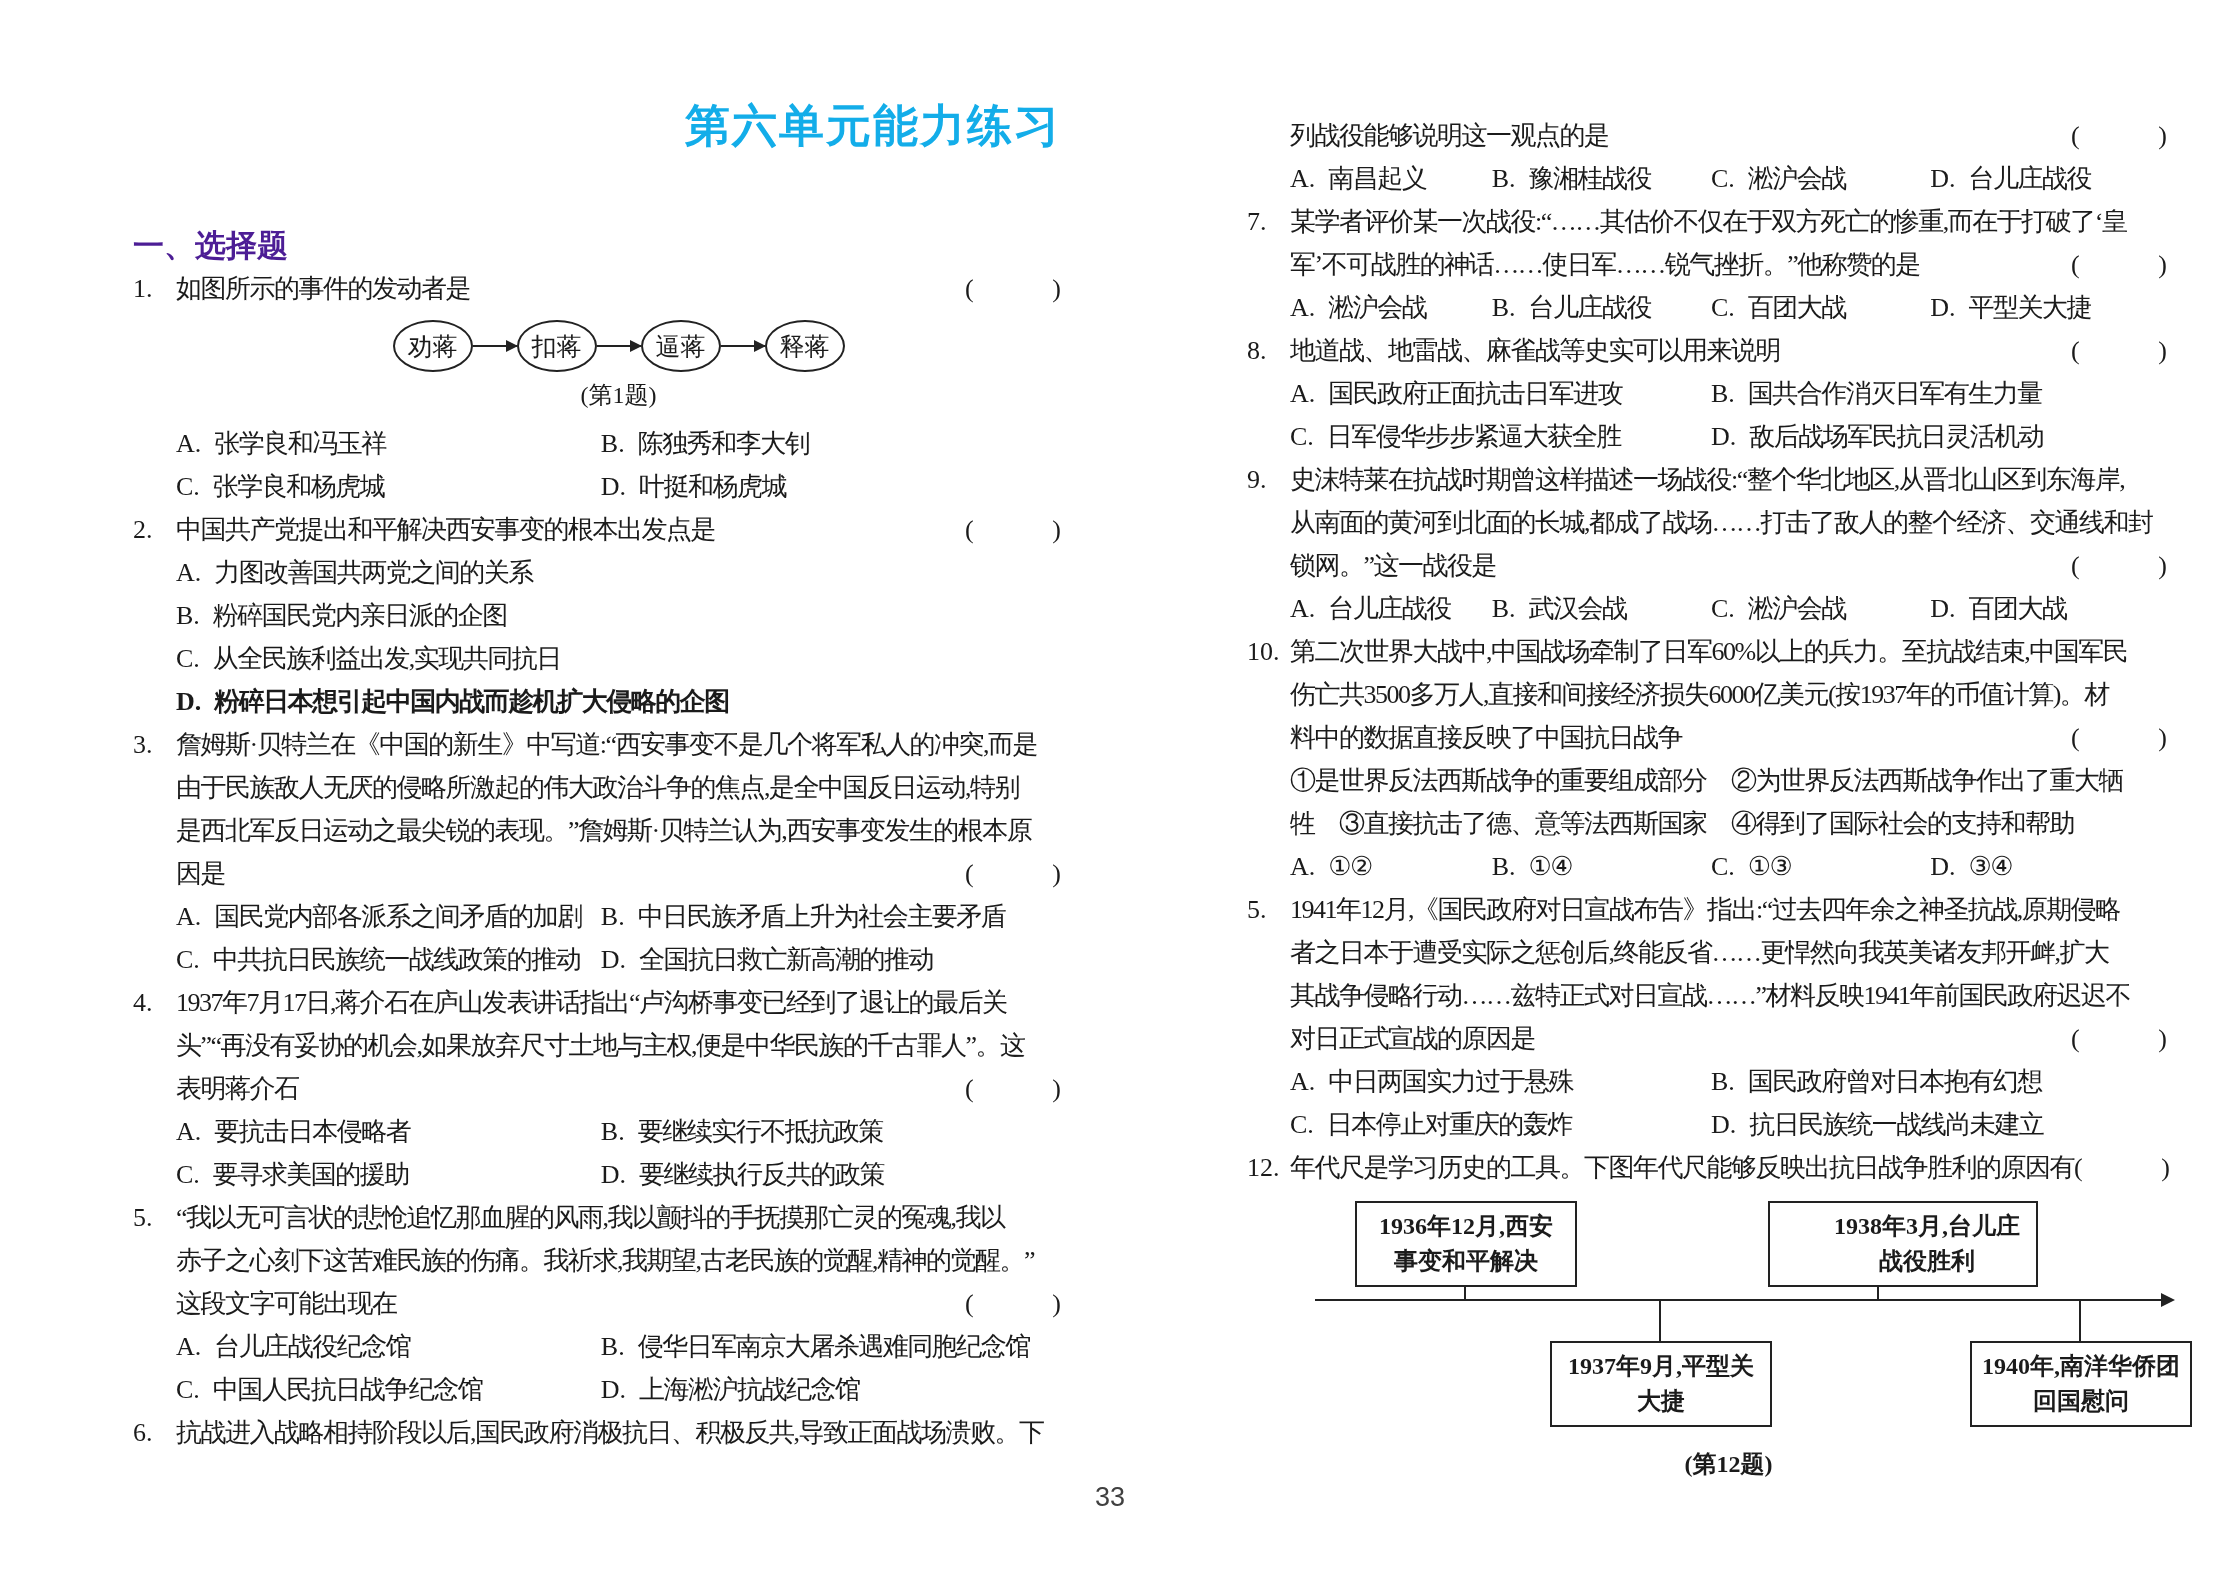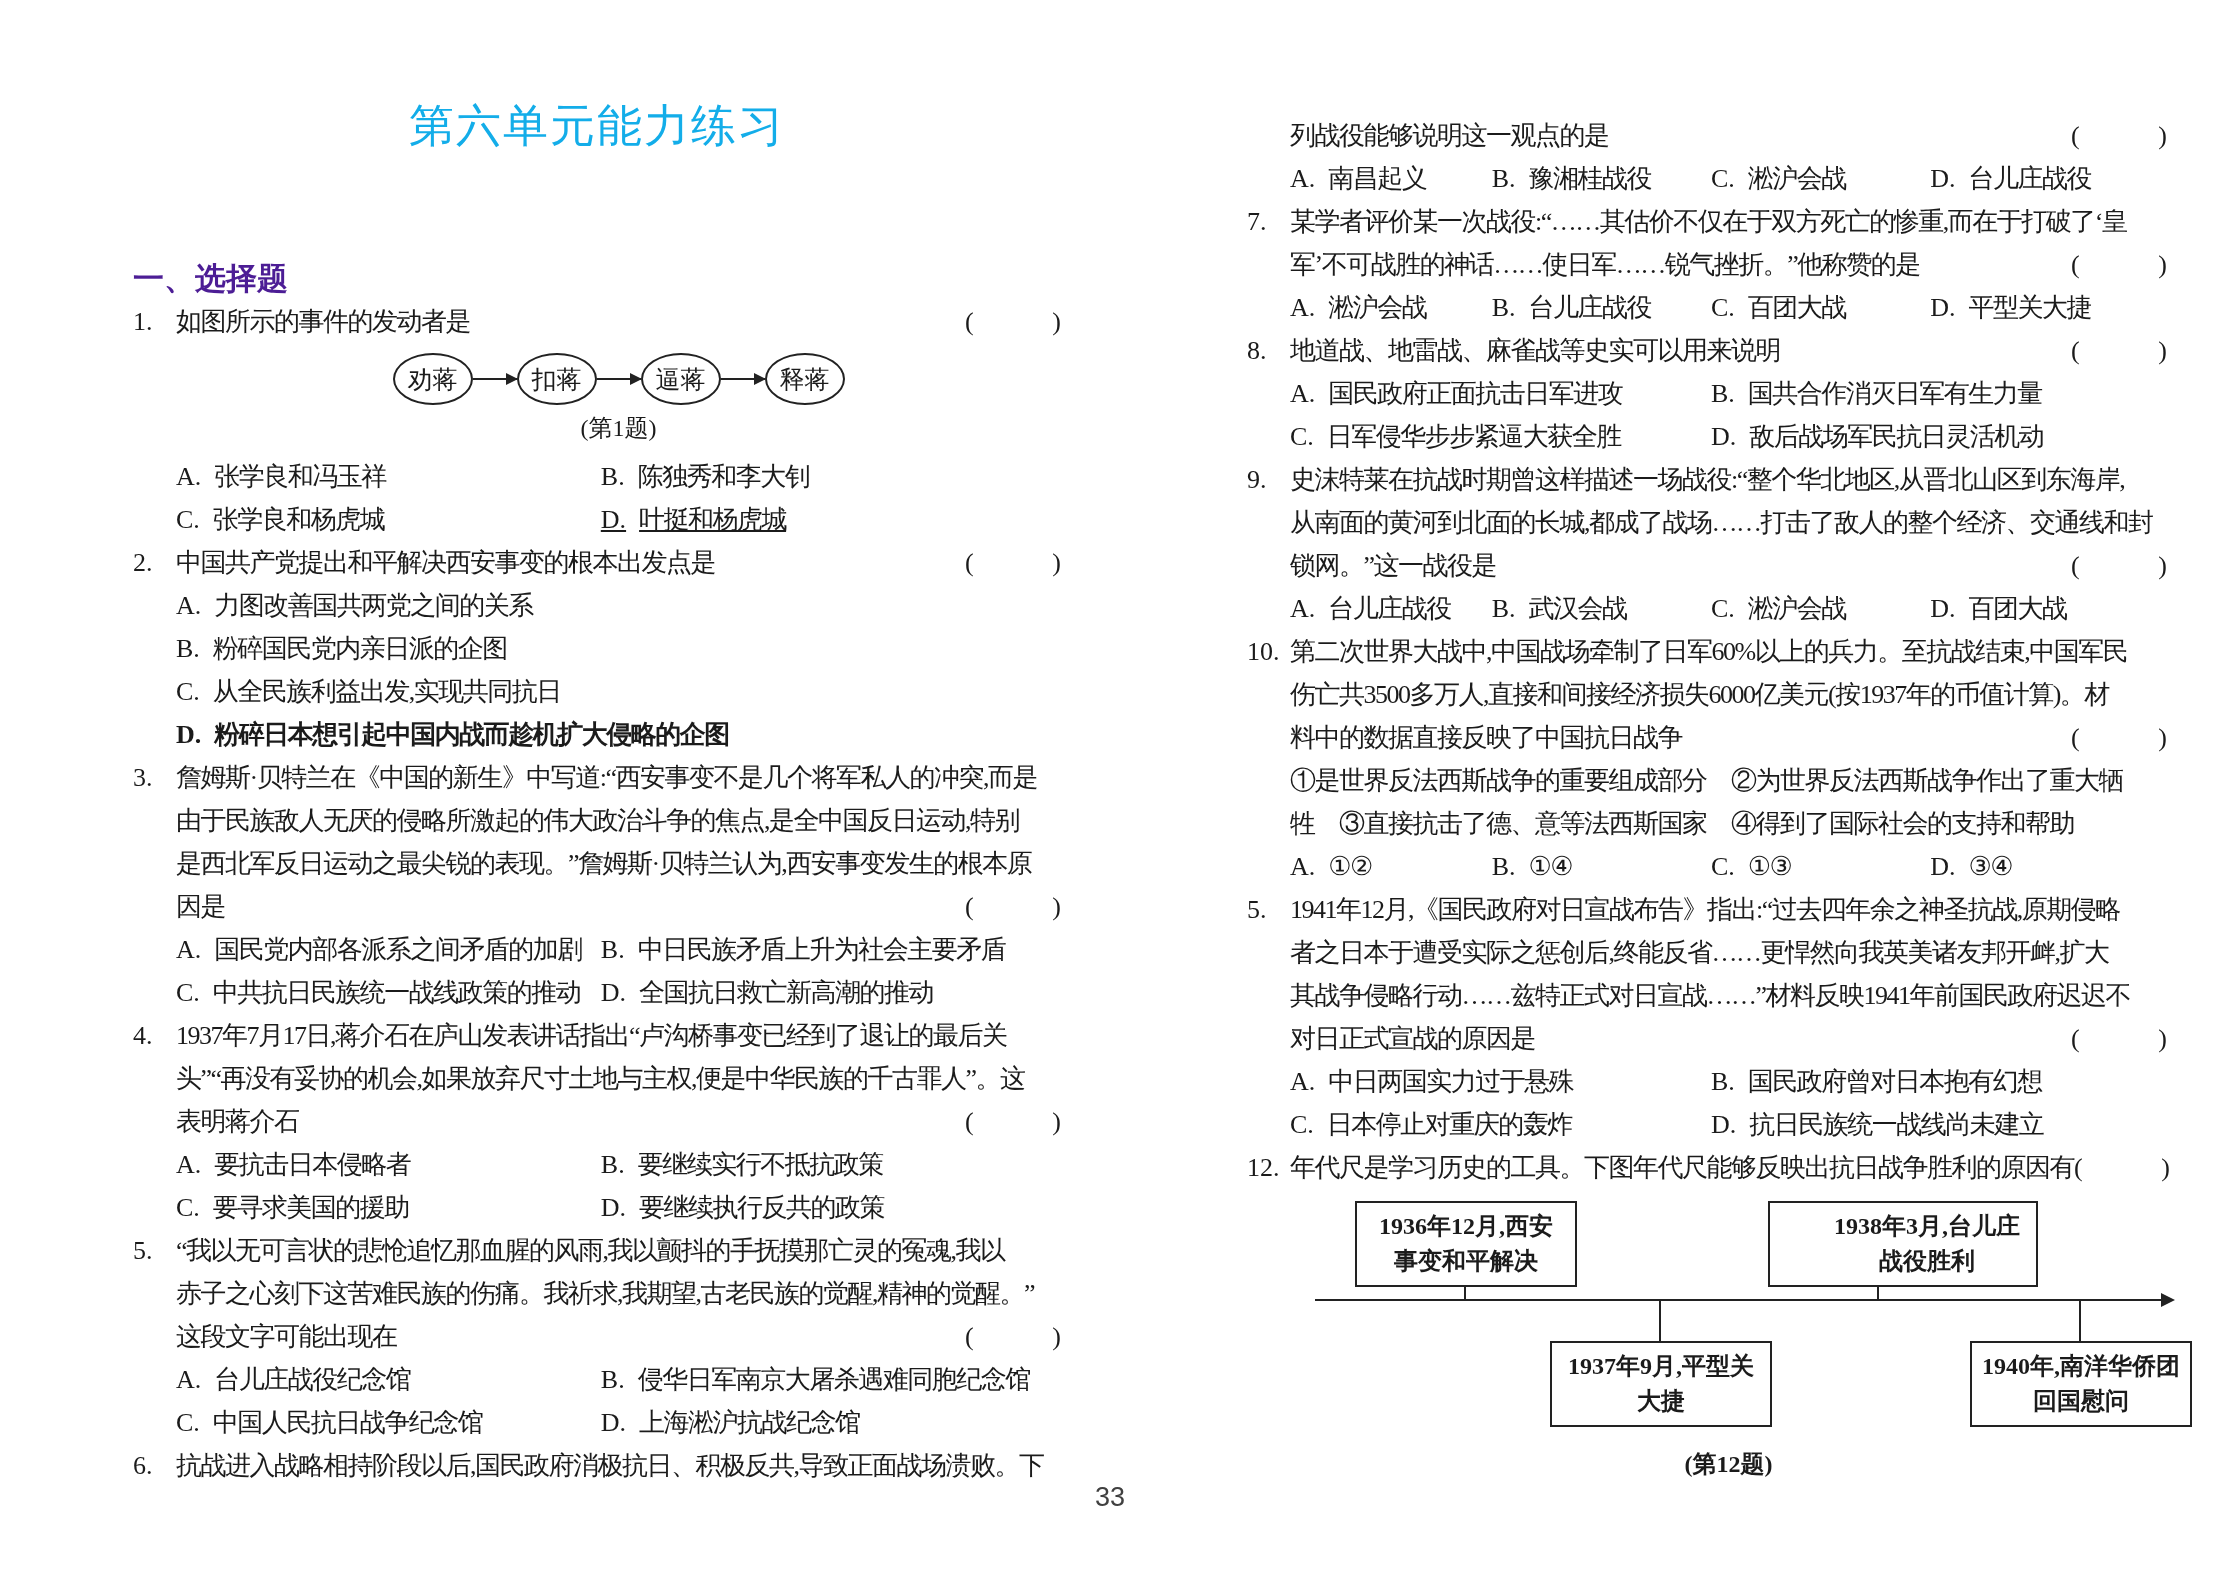--- a/index.html
+++ b/index.html
@@ -9,25 +9,25 @@
     color: #1b1b1b;
     font-family: "Liberation Serif", serif;
     position: relative;
     overflow: hidden;
   }
   .col { position: absolute; top: 0; }
   .col-left  { left: 133px; width: 928px; padding-top: 100px; }
   .col-right { left: 1247px; width: 920px; padding-top: 114px; }
 
   .doc-title {
-    text-align: center;
-    font-size: 45px; font-weight: normal;
+    text-align: right;
+    font-size: 45px; font-weight: bold;
     color: #13ADE9;
     line-height: 52px;
-    margin-bottom: 105px;
+    margin-bottom: 72px;
     letter-spacing: 2px;
   }
   .section-heading {
     font-family: "Liberation Sans", sans-serif;
     font-size: 31px; font-weight: bold;
     color: #4c1d95;
     height: 43px; line-height: 43px;
   }
 
   .q { display: flex; align-items: flex-start; }
@@ -138,21 +138,21 @@
       <span class="fc-node">释蒋</span>
     </div>
     <div class="fig-caption">(第1题)</div>
   </div>
           <div class="opt-row">
             <span class="opt-cell" style="width: 48%;"><span class="opt-label">A.</span><span class="opt-text">张学良和冯玉祥</span></span>
             <span class="opt-cell" style="width: 52%;"><span class="opt-label">B.</span><span class="opt-text">陈独秀和李大钊</span></span>
           </div>
           <div class="opt-row">
             <span class="opt-cell" style="width: 48%;"><span class="opt-label">C.</span><span class="opt-text">张学良和杨虎城</span></span>
-            <span class="opt-cell" style="width: 52%; text-decoration: underline;"><span class="opt-label">D.</span><span class="opt-text">叶挺和杨虎城</span></span>
+            <span class="opt-cell" style="width: 52%;"><span class="opt-label">D.</span><span class="opt-text">叶挺和杨虎城</span></span>
           </div>
         </div>
       </div>
       <div class="q">
         <div class="q-num">2.</div>
         <div class="q-body">
           <div class="line">
             <span class="line-text">中国共产党提出和平解决西安事变的根本出发点是</span>
             <span class="bracket">
               <span>(</span>

